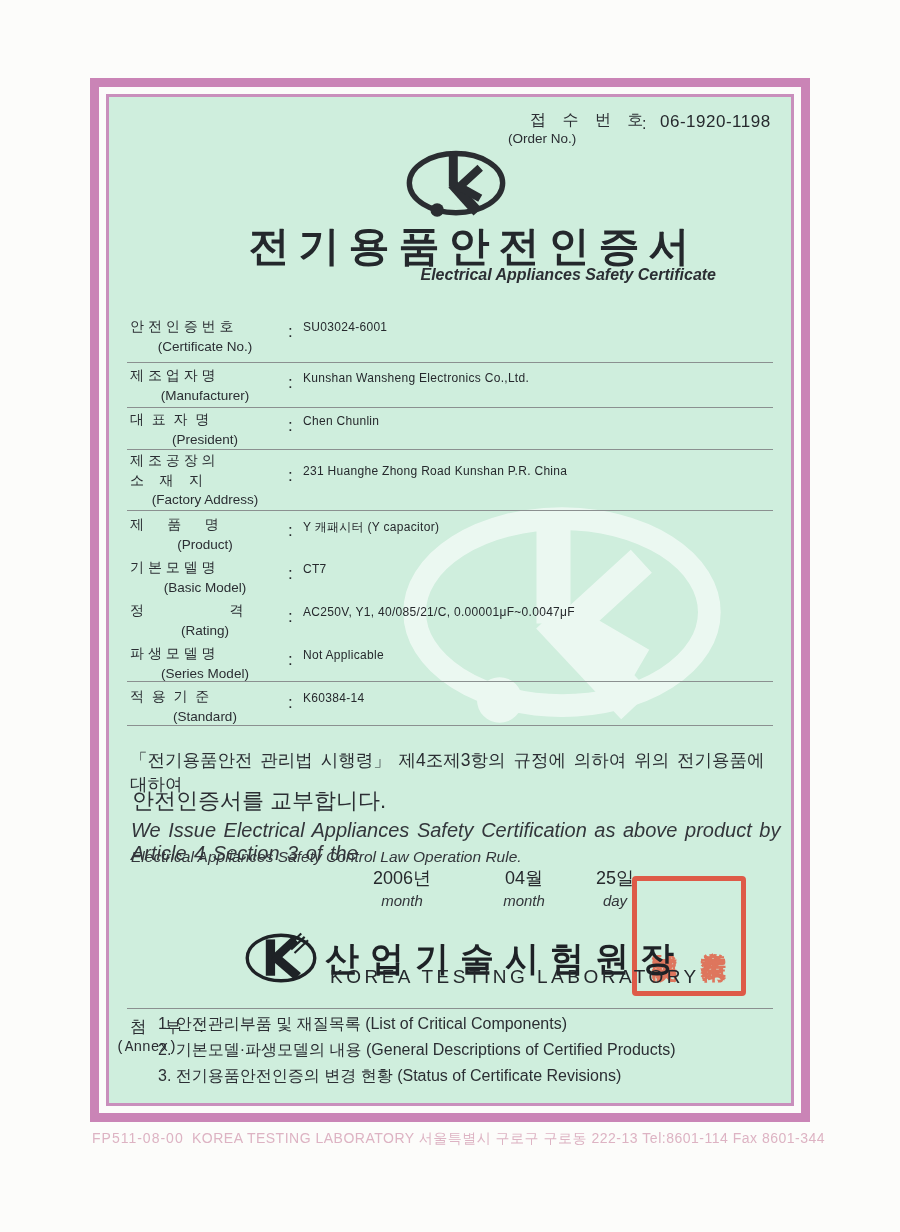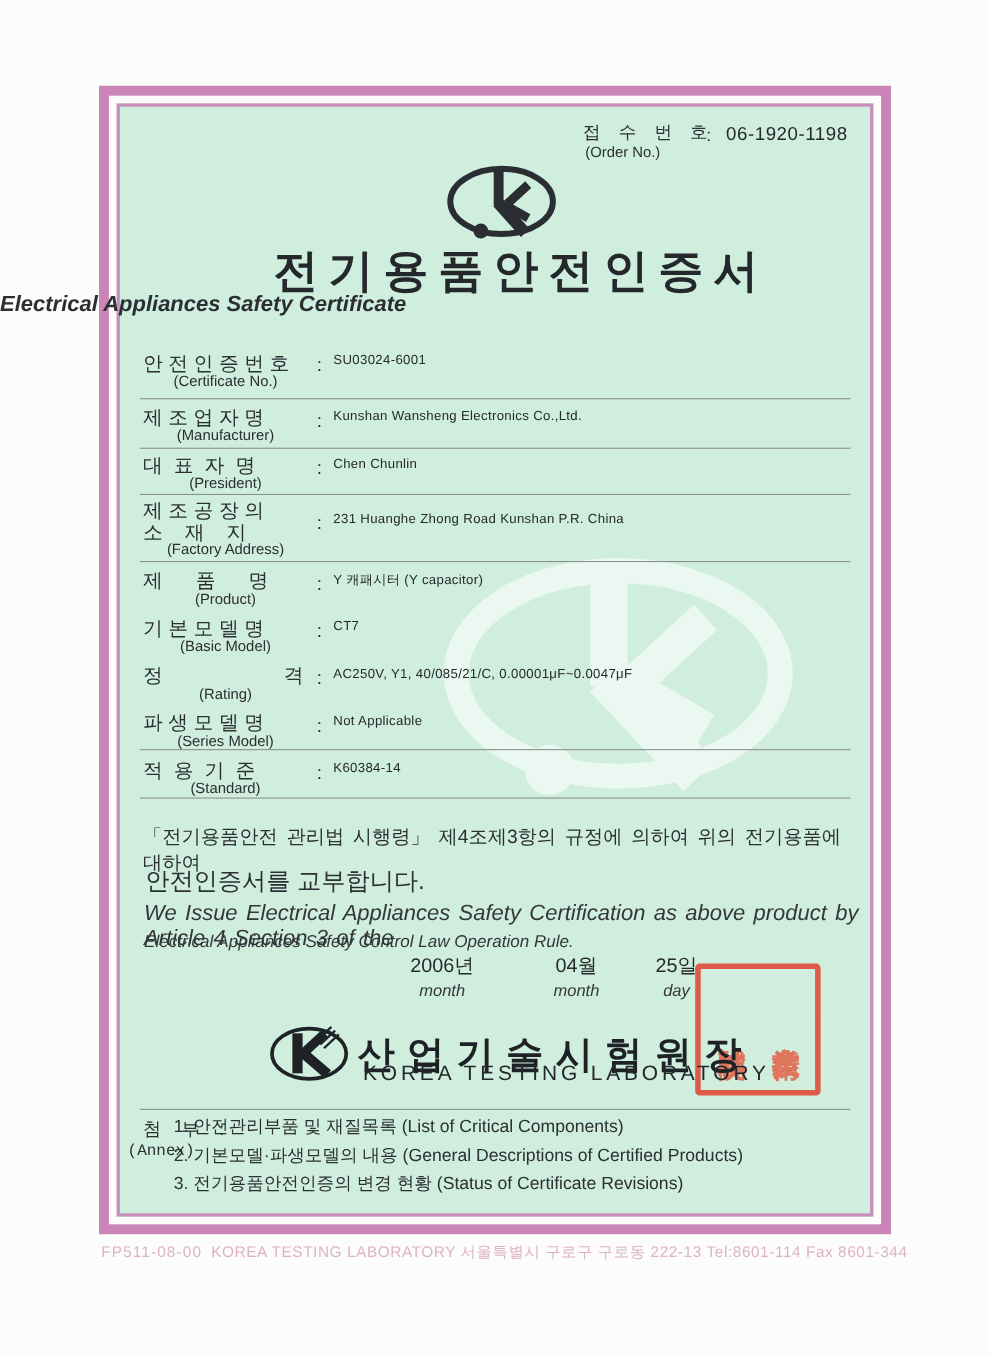--- a/index.html
+++ b/index.html
@@ -13,33 +13,33 @@
   .cert-area   { position:absolute; left:106px; top:94px; width:688px; height:1012px;
                  border:3px solid #c98fbc; background:#cfeedd; }
 
   
   .watermark { position:absolute; left:392px; top:455px; width:340px; height:320px; z-index:1; opacity:.60; }
 
   .z { position:absolute; z-index:2; }
 
   
   .order-ko   { left:530px; top:110px; font-size:16px; letter-spacing:6px; color:#2b2e33; white-space:pre; }
-  .order-en   { left:532px; top:131px; font-size:13.5px; color:#2b2e33; }
+  .order-en   { left:508px; top:131px; font-size:13.5px; color:#2b2e33; }
   .order-col  { left:642px; top:115px; font-size:16px; color:#2b2e33; }
   .order-val  { left:660px; top:112px; font-size:17px; color:#26292d; letter-spacing:.5px; }
 
   
   .kmark-top  { left:398px; top:149px; width:116px; height:70px; }
   .title-ko   { left:0; top:219px; width:900px; text-align:center; font-size:41px; font-weight:bold;
                 letter-spacing:9px; color:#24282c;padding-left:47px; }
-  .title-en   { left:0; top:266px; width:716px; text-align:left; font-size:20px; font-weight:bold;
+  .title-en   { left:0; top:266px; width:716px; text-align:right; font-size:16px; font-weight:bold;
                 font-style:italic; color:#2b2e33; }
 
   
-  .lk  { position:absolute; left:130px; width:150px; font-size:18px; color:#2b2e33; white-space:pre; }
+  .lk  { position:absolute; left:130px; width:150px; font-size:14px; color:#2b2e33; white-space:pre; }
   .le  { position:absolute; left:130px; width:150px; text-align:center; font-size:13.5px; color:#2b2e33; }
   .fc  { position:absolute; left:288px; font-size:17px; color:#26292d; }
   .fv  { position:absolute; left:303px; font-size:12px; color:#26292d; letter-spacing:.3px; white-space:pre; }
   .hline { position:absolute; left:127px; width:646px; height:0; border-top:1px solid #8b9090; }
 
   .r1k{top:318px}.r1e{top:339px}.r1c{top:322px}.r1v{top:320px} .d1{top:362px}
   .r2k{top:367px}.r2e{top:388px}.r2c{top:373px}.r2v{top:371px} .d2{top:407px}
   .r3k{top:411px}.r3e{top:432px}.r3c{top:416px}.r3v{top:414px} .d3{top:449px}
   .r4k1{top:452px}.r4k2{top:472px}.r4e{top:492px}.r4c{top:466px}.r4v{top:464px} .d4{top:510px}
   .r5k{top:516px}.r5e{top:537px}.r5c{top:521px}.r5v{top:519px}

